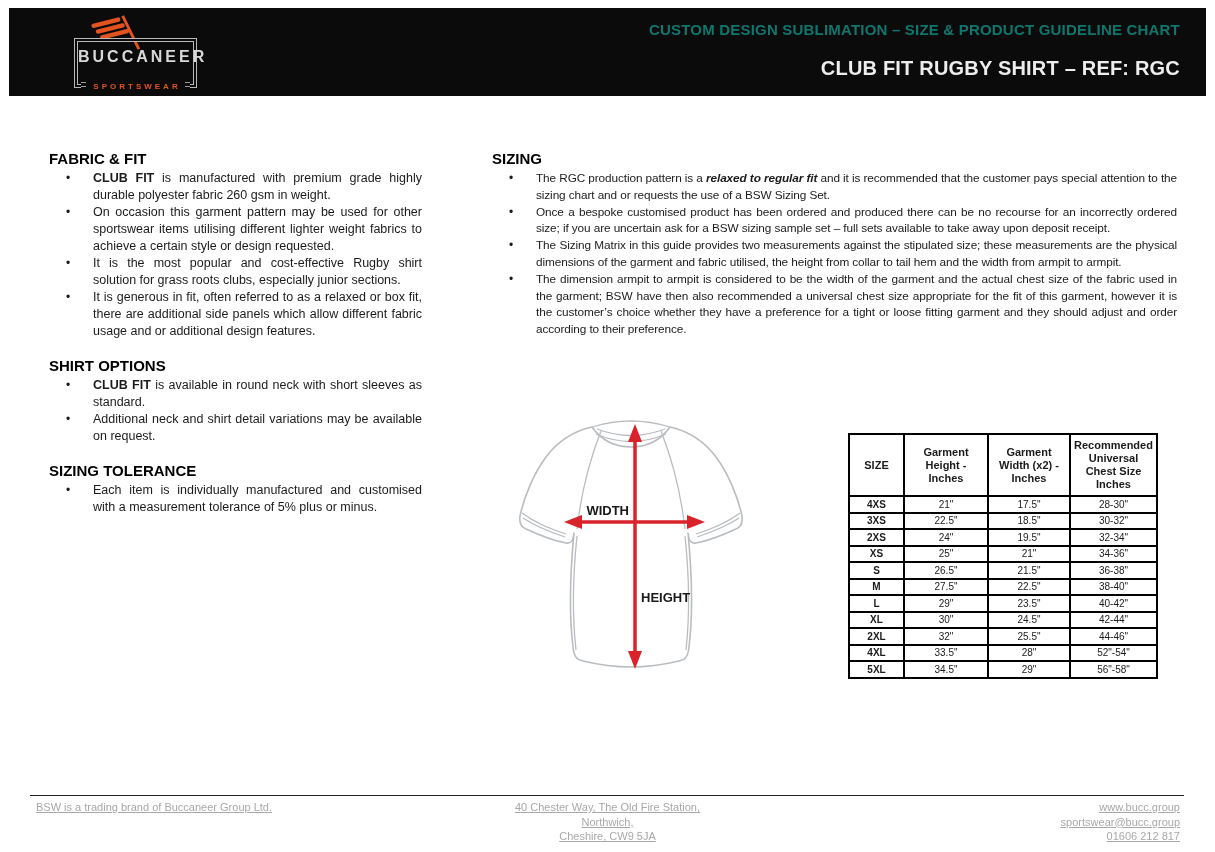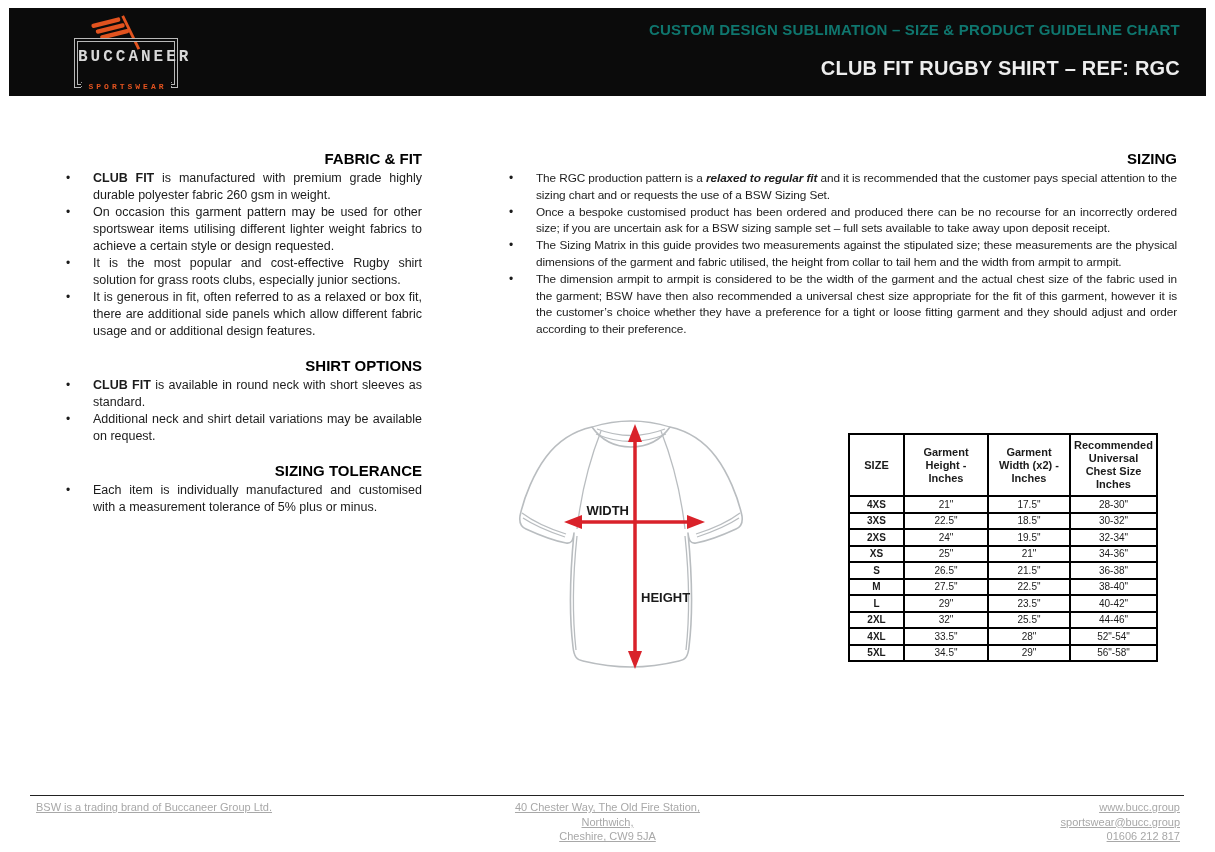--- a/index.html
+++ b/index.html
@@ -3,36 +3,36 @@
 <meta charset="utf-8">
 <style>
   html,body{margin:0;padding:0;background:#fff;}
   .page{position:relative;width:1215px;height:852px;background:#fff;overflow:hidden;
         font-family:"Liberation Sans",sans-serif;color:#1b1b1b;}
 
   
   .topbar{position:absolute;left:9px;right:9px;top:8px;height:88px;background:var(--header-bg,#0b0b0b);}
   .logo{position:absolute;left:56px;top:0;width:140px;height:88px;}
   .flag{position:absolute;left:24px;top:5px;width:54px;height:40px;}
-  .logo-box{position:absolute;left:9px;top:30px;width:104px;height:50px;
+  .logo-box{position:absolute;left:9px;top:30px;width:123px;height:50px;
             border:1px solid #b9b9b9;box-shadow:inset 0 0 0 2px #0b0b0b,inset 0 0 0 3px #b9b9b9;
-            box-sizing:border-box;font-family:Liberation Mono, monospace;}
+            box-sizing:border-box;}
   .logo-brand{margin-top:9px;text-align:center;color:#d8d8d8;font-size:16px;font-weight:700;
               letter-spacing:3px;padding-left:3px;white-space:nowrap;}
   .logo-sub-row{position:absolute;left:6px;right:6px;bottom:-5px;display:flex;align-items:flex-start;
                 justify-content:center;gap:4px;background:#0b0b0b;padding:1px 0;}
   .logo-rule{width:13px;height:3px;border-top:1px solid #9a9a9a;border-bottom:1px solid #9a9a9a;}
   .logo-sub{color:var(--orange,#e2531f);font-size:8px;font-weight:700;letter-spacing:3px;white-space:nowrap;padding-left:3px;}
   .title1{position:absolute;top:13px;right:26px;font-size:15px;font-weight:700;color:#0f766e;letter-spacing:.2px;}
   .title2{position:absolute;top:49px;right:26px;font-size:20px;font-weight:700;color:#ededed;letter-spacing:.2px;}
 
   
   .left-col{position:absolute;left:40px;top:150px;width:382px;}
   .right-col{position:absolute;left:483px;top:150px;width:694px;}
-  .sec-heading{margin:0 0 3px 0;font-size:15px;font-weight:700;color:#000;text-align:right;}
+  .sec-heading{margin:0 0 3px 9px;font-size:15px;font-weight:700;color:#000;}
   .section + .section{margin-top:17px;}
   ul.bullets{list-style:none;margin:0;padding:0;}
   li.bullet{position:relative;padding-left:53px;text-align:justify;}
   .left-col li.bullet{font-size:12.5px;line-height:17px;}
   .right-col li.bullet{font-size:11.8px;line-height:16.8px;letter-spacing:-0.1px;}
   li.bullet .dot{position:absolute;left:26px;top:0;font-size:12px;}
   .b{font-weight:700;}
   .i{font-style:italic;}
 
   
@@ -207,20 +207,26 @@
           <td>22.5"</td>
           <td>38-40"</td>
         </tr>
         <tr>
           <td>L</td>
           <td>29"</td>
           <td>23.5"</td>
           <td>40-42"</td>
         </tr>
         <tr>
+          <td>XL</td>
+          <td>30"</td>
+          <td>24.5"</td>
+          <td>42-44"</td>
+        </tr>
+        <tr>
           <td>2XL</td>
           <td>32"</td>
           <td>25.5"</td>
           <td>44-46"</td>
         </tr>
         <tr>
           <td>4XL</td>
           <td>33.5"</td>
           <td>28"</td>
           <td>52"-54"</td>

